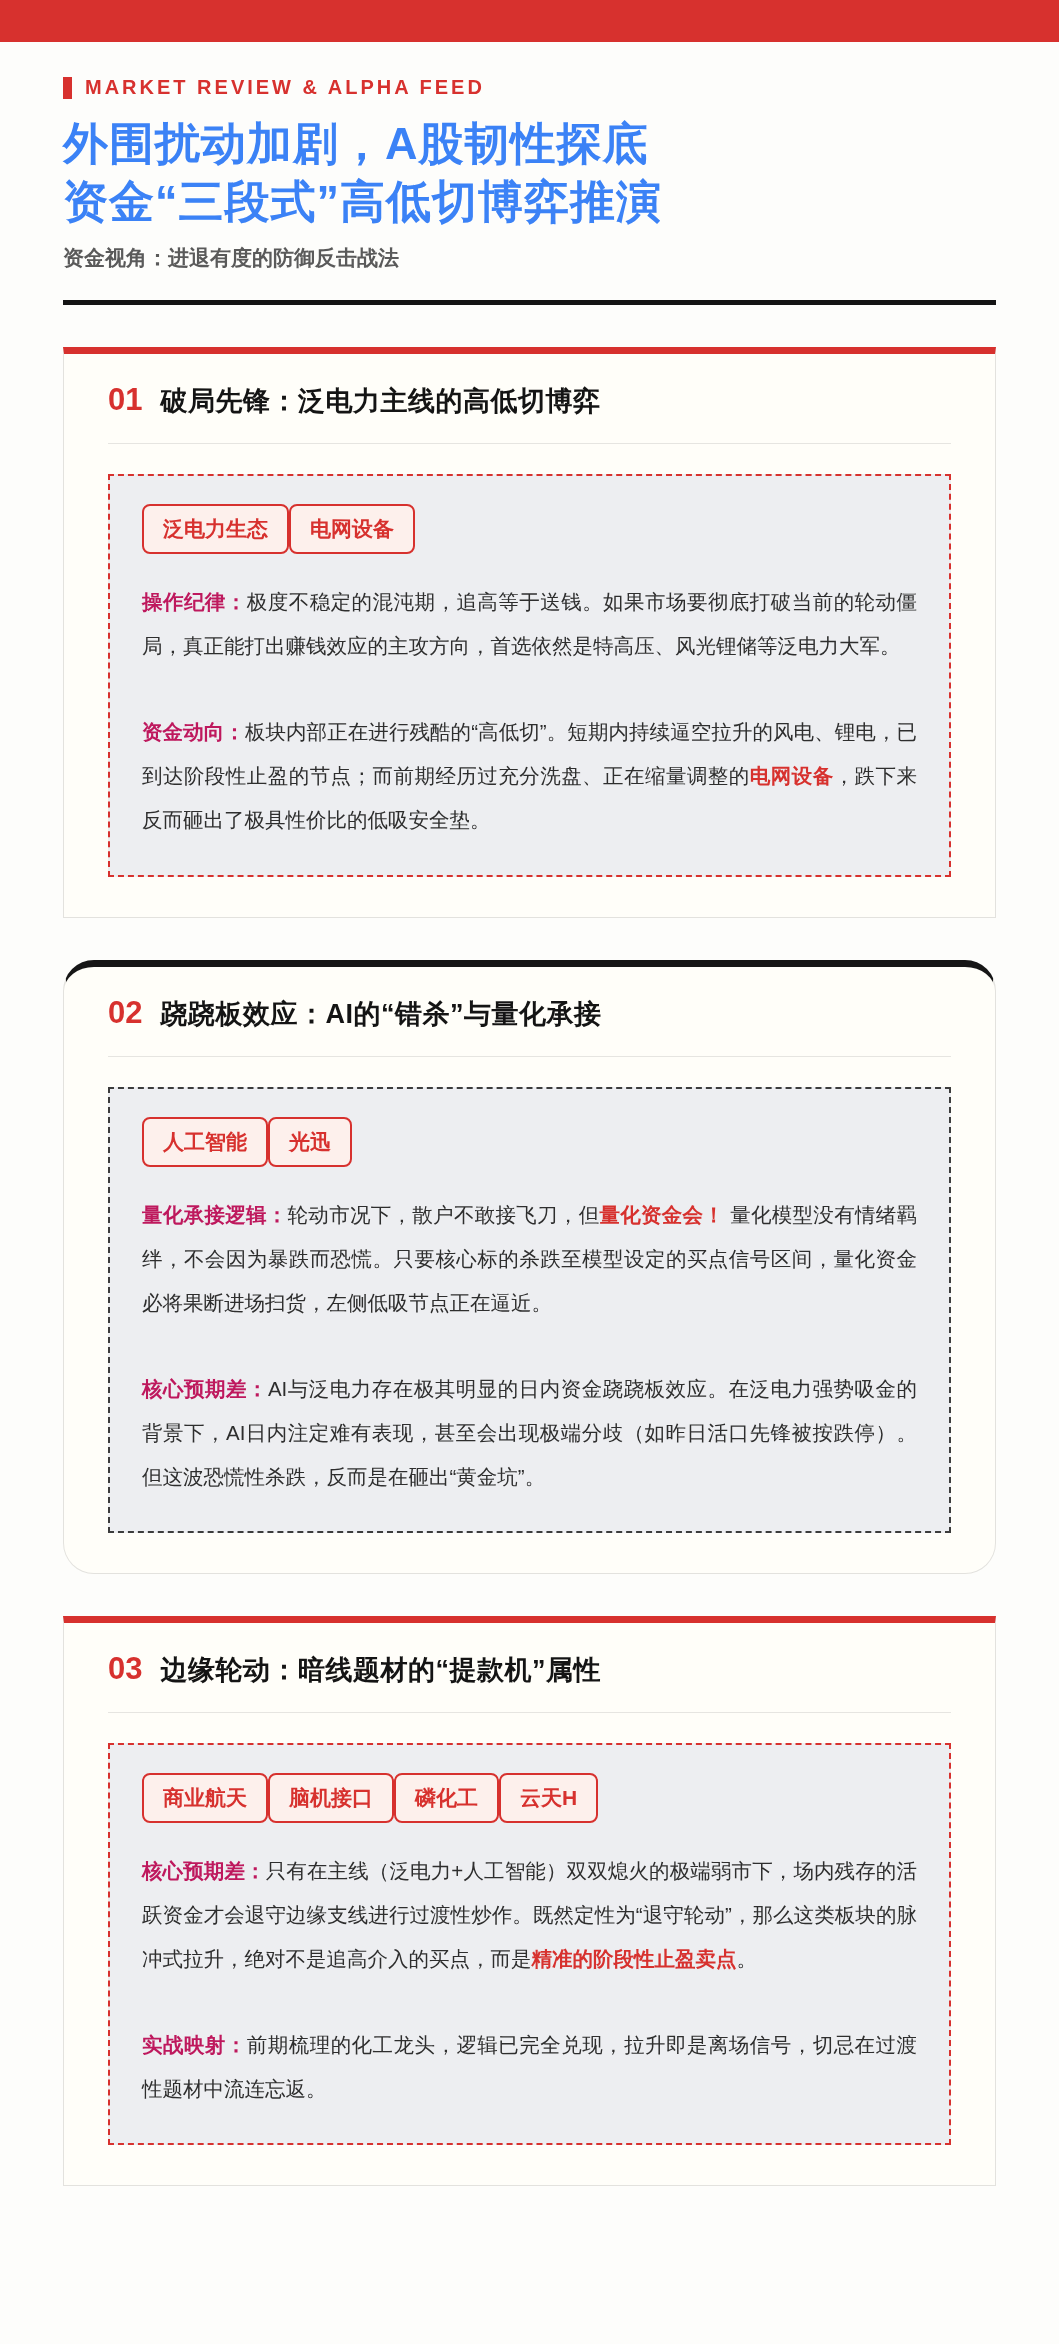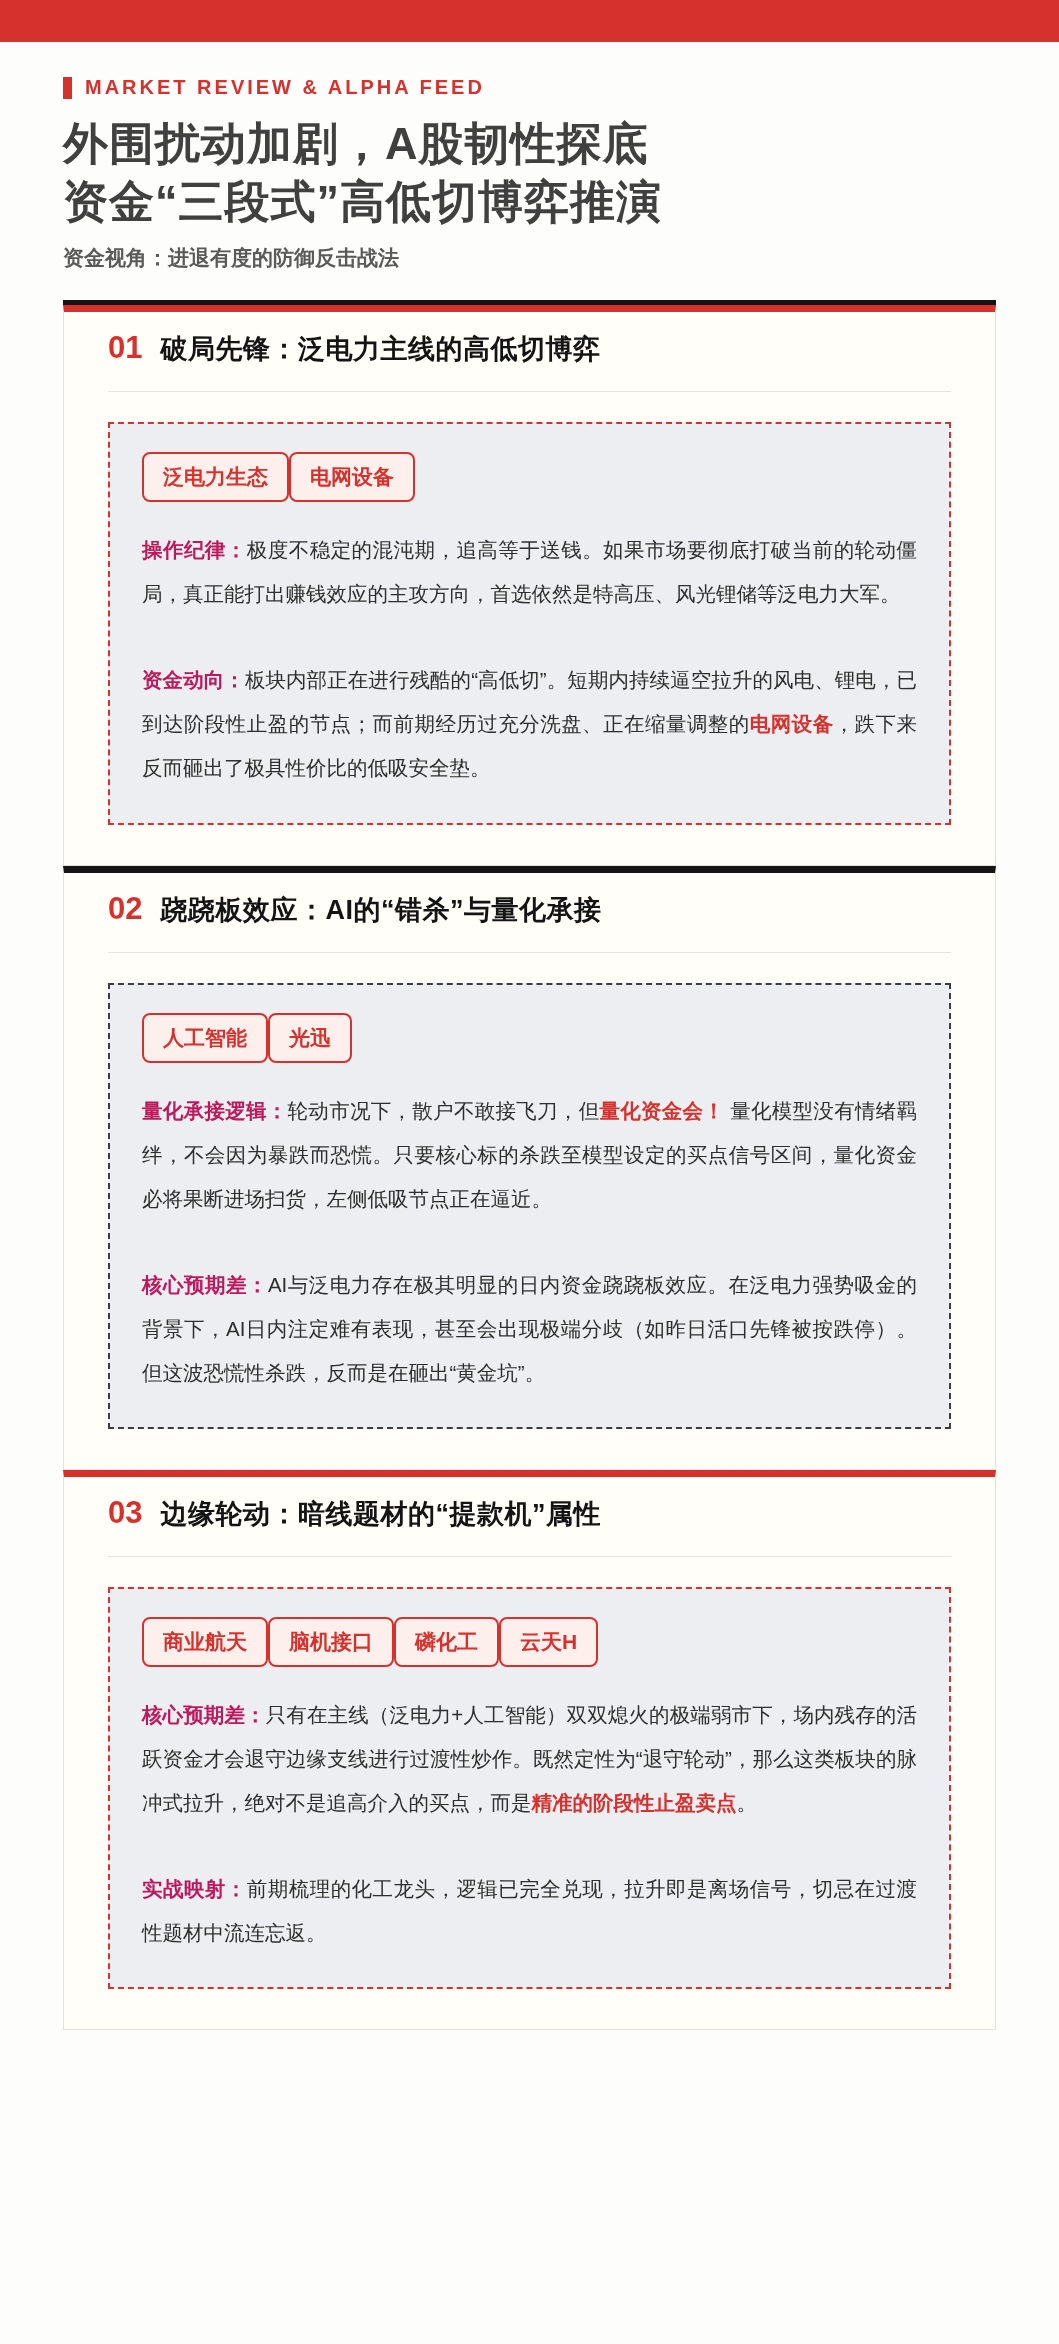--- a/index.html
+++ b/index.html
@@ -9,38 +9,38 @@
     font-family:"Liberation Sans","DejaVu Sans",sans-serif;
     color:#2e2e2e;
   }
   .topbar { height:42px; background:#d7312e; }
   .container { padding:0 63px; }
 
   .eyebrow { margin-top:34px; display:flex; align-items:center; }
   .eyebrow-bar { width:9px; height:22px; background:#d7312e; margin-right:13px; }
   .eyebrow-text { color:#d7312e; font-weight:bold; font-size:20px; letter-spacing:3px;text-align:center; }
 
-  .page-title { margin-top:16px; color:#404040; font-weight:800; font-size:45px; line-height:1.28; letter-spacing:1px; }
+  .page-title { margin-top:16px; color:#3b82f6; font-weight:800; font-size:45px; line-height:1.28; letter-spacing:1px; }
   .page-subtitle { margin-top:14px; color:#5a5a5a; font-weight:bold; font-size:21px; }
   .title-divider { margin-top:28px; height:5px; background:#141414; }
 
   .core-box {
     margin-top:44px; background:#141414; border-left:10px solid #d7312e;
     padding:30px 40px; color:#f2f2f2; font-size:21px; line-height:2.12;
     text-align:justify;
   }
   .core-label { color:#e8493f; font-weight:bold; }
   .core-hl { color:#e8493f; font-weight:bold; }
 
   .card {
-    background:#fffef9; border:1px solid #e3e2de;
-    padding:18px 44px 40px;
+    margin-top:42px; background:#fffef9; border:1px solid #e3e2de;
+    padding:28px 44px 40px;
   }
   .card.accent-red { border-top:7px solid #d7312e; }
-  .card.accent-black { border-top:7px solid #161616; }
+  .card.accent-black { border-top:7px solid #161616;border-radius:31px; }
 
   .card-header { display:flex; align-items:baseline; gap:18px; }
   .card-number { color:#d7312e; font-weight:800; font-size:31px; }
   .card-title { color:#141414; font-weight:800; font-size:27px; letter-spacing:0.5px; }
   .card-divider { margin-top:24px; height:1px; background:#e6e5e1; }
 
   .panel { margin-top:30px; background:#edeef1; padding:28px 32px 32px; }
   .card.accent-red .panel { border:2px dashed #d7312e; }
   .card.accent-black .panel { border:2px dashed #3c3c3c; }
 

